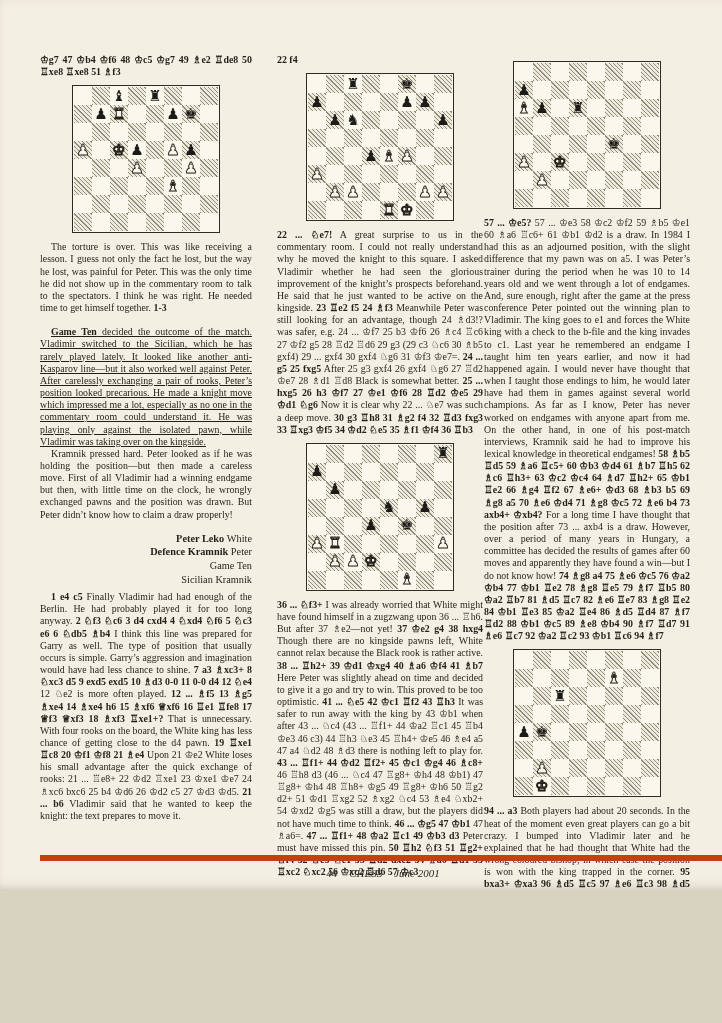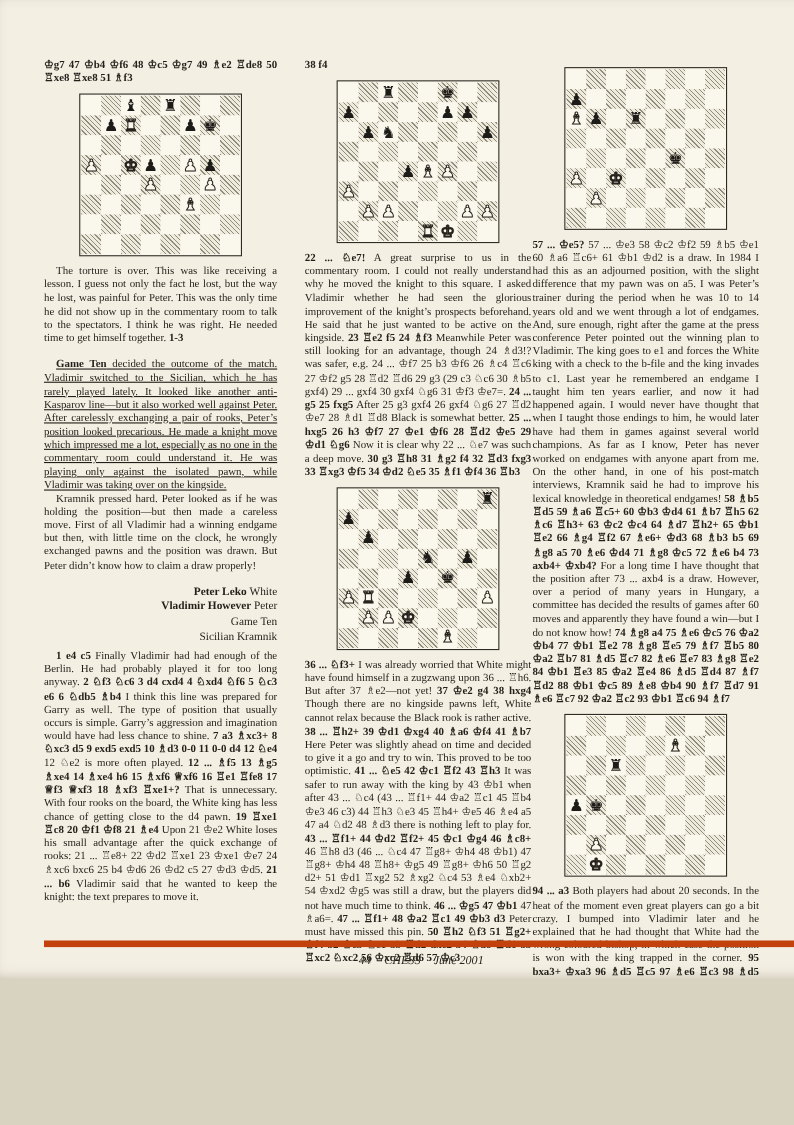--- a/index.html
+++ b/index.html
@@ -132,28 +132,28 @@
             <div class="sq d"></div>
             <div class="sq l"></div>
           </div>
         </div>
       </div>
       <p class="para ind">The torture is over. This was like receiving a lesson. I guess not only the fact he lost, but the <span class="i">way</span> he lost, was painful for Peter. This was the only time he did not show up in the commentary room to talk to the spectators. I think he was right. He needed time to get himself together. <span class="b">1-3</span></p>
       <p class="para ind sp"><span class="b">Game Ten</span> decided the outcome of the match. Vladimir switched to the Sicilian, which he has rarely played lately. It looked like another anti-Kasparov line—but it also worked well against Peter. After carelessly exchanging a pair of rooks, Peter’s position looked precarious. He made a knight move which impressed me a lot, especially as no one in the commentary room could understand it. He was playing only against the isolated pawn, while Vladimir was taking over on the kingside.</p>
       <p class="para ind">Kramnik pressed hard. Peter looked as if he was holding the position—but then made a careless move. First of all Vladimir had a winning endgame but then, with little time on the clock, he wrongly exchanged pawns and the position was drawn. But Peter didn’t know how to claim a draw properly!</p>
       <div class="game-header">
         <div><span class="b">Peter Leko </span><span class="i">White</span></div>
-        <div><span class="b">Vladimir However </span><span class="i">Peter</span></div>
+        <div><span class="b">Defence Kramnik </span><span class="i">Peter</span></div>
         <div>Game Ten</div>
         <div><span class="i">Sicilian Kramnik</span></div>
       </div>
       <p class="para ind"><span class="b">1 e4 c5</span> Finally Vladimir had had enough of the Berlin. He had probably played it for too long anyway. <span class="b">2 ♘f3 ♘c6 3 d4 cxd4 4 ♘xd4 ♘f6 5 ♘c3 e6 6 ♘db5 ♗b4</span> I think this line was prepared for Garry as well. The type of position that usually occurs is simple. Garry’s aggression and imagination would have had less chance to shine. <span class="b">7 a3 ♗xc3+ 8 ♘xc3 d5 9 exd5 exd5 10 ♗d3 0-0 11 0-0 d4 12 ♘e4</span> 12 ♘e2 is more often played. <span class="b">12 ... ♗f5 13 ♗g5 ♗xe4 14 ♗xe4 h6 15 ♗xf6 ♕xf6 16 ♖e1 ♖fe8 17 ♕f3 ♕xf3 18 ♗xf3 ♖xe1+?</span> That is unnecessary. With four rooks on the board, the White king has less chance of getting close to the d4 pawn. <span class="b">19 ♖xe1 ♖c8 20 ♔f1 ♔f8 21 ♗e4</span> Upon 21 ♔e2 White loses his small advantage after the quick exchange of rooks: 21 ... ♖e8+ 22 ♔d2 ♖xe1 23 ♔xe1 ♔e7 24 ♗xc6 bxc6 25 b4 ♔d6 26 ♔d2 c5 27 ♔d3 ♔d5. <span class="b">21 ... b6</span> Vladimir said that he wanted to keep the knight: the text prepares to move it.</p>
     </div>
   <div class="col" id="col-middle">
-      <p class="para"><span class="b">38 f4</span></p>
+      <p class="para"><span class="b">22 f4</span></p>
       <div class="diagram">
         <div class="board-frame">
           <div class="board">
             <div class="sq l"></div>
             <div class="sq d"></div>
             <div class="sq l">
               <span class="pc pb">♜</span>
             </div>
             <div class="sq d"></div>
             <div class="sq l"></div>

